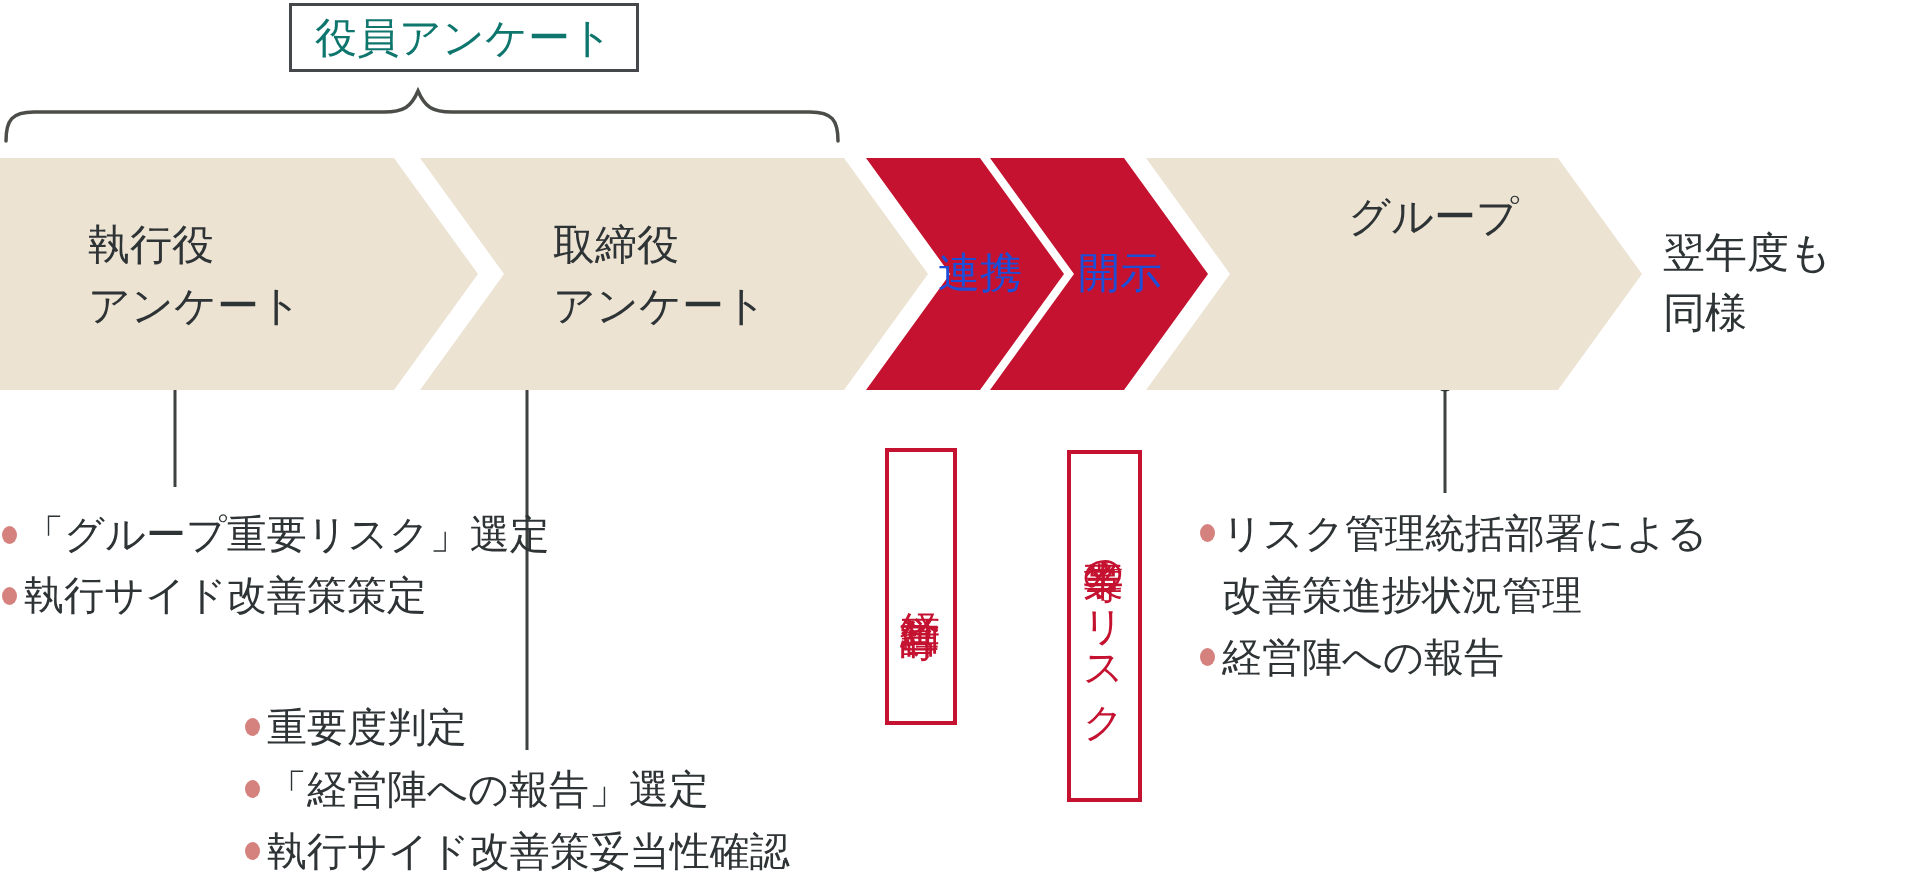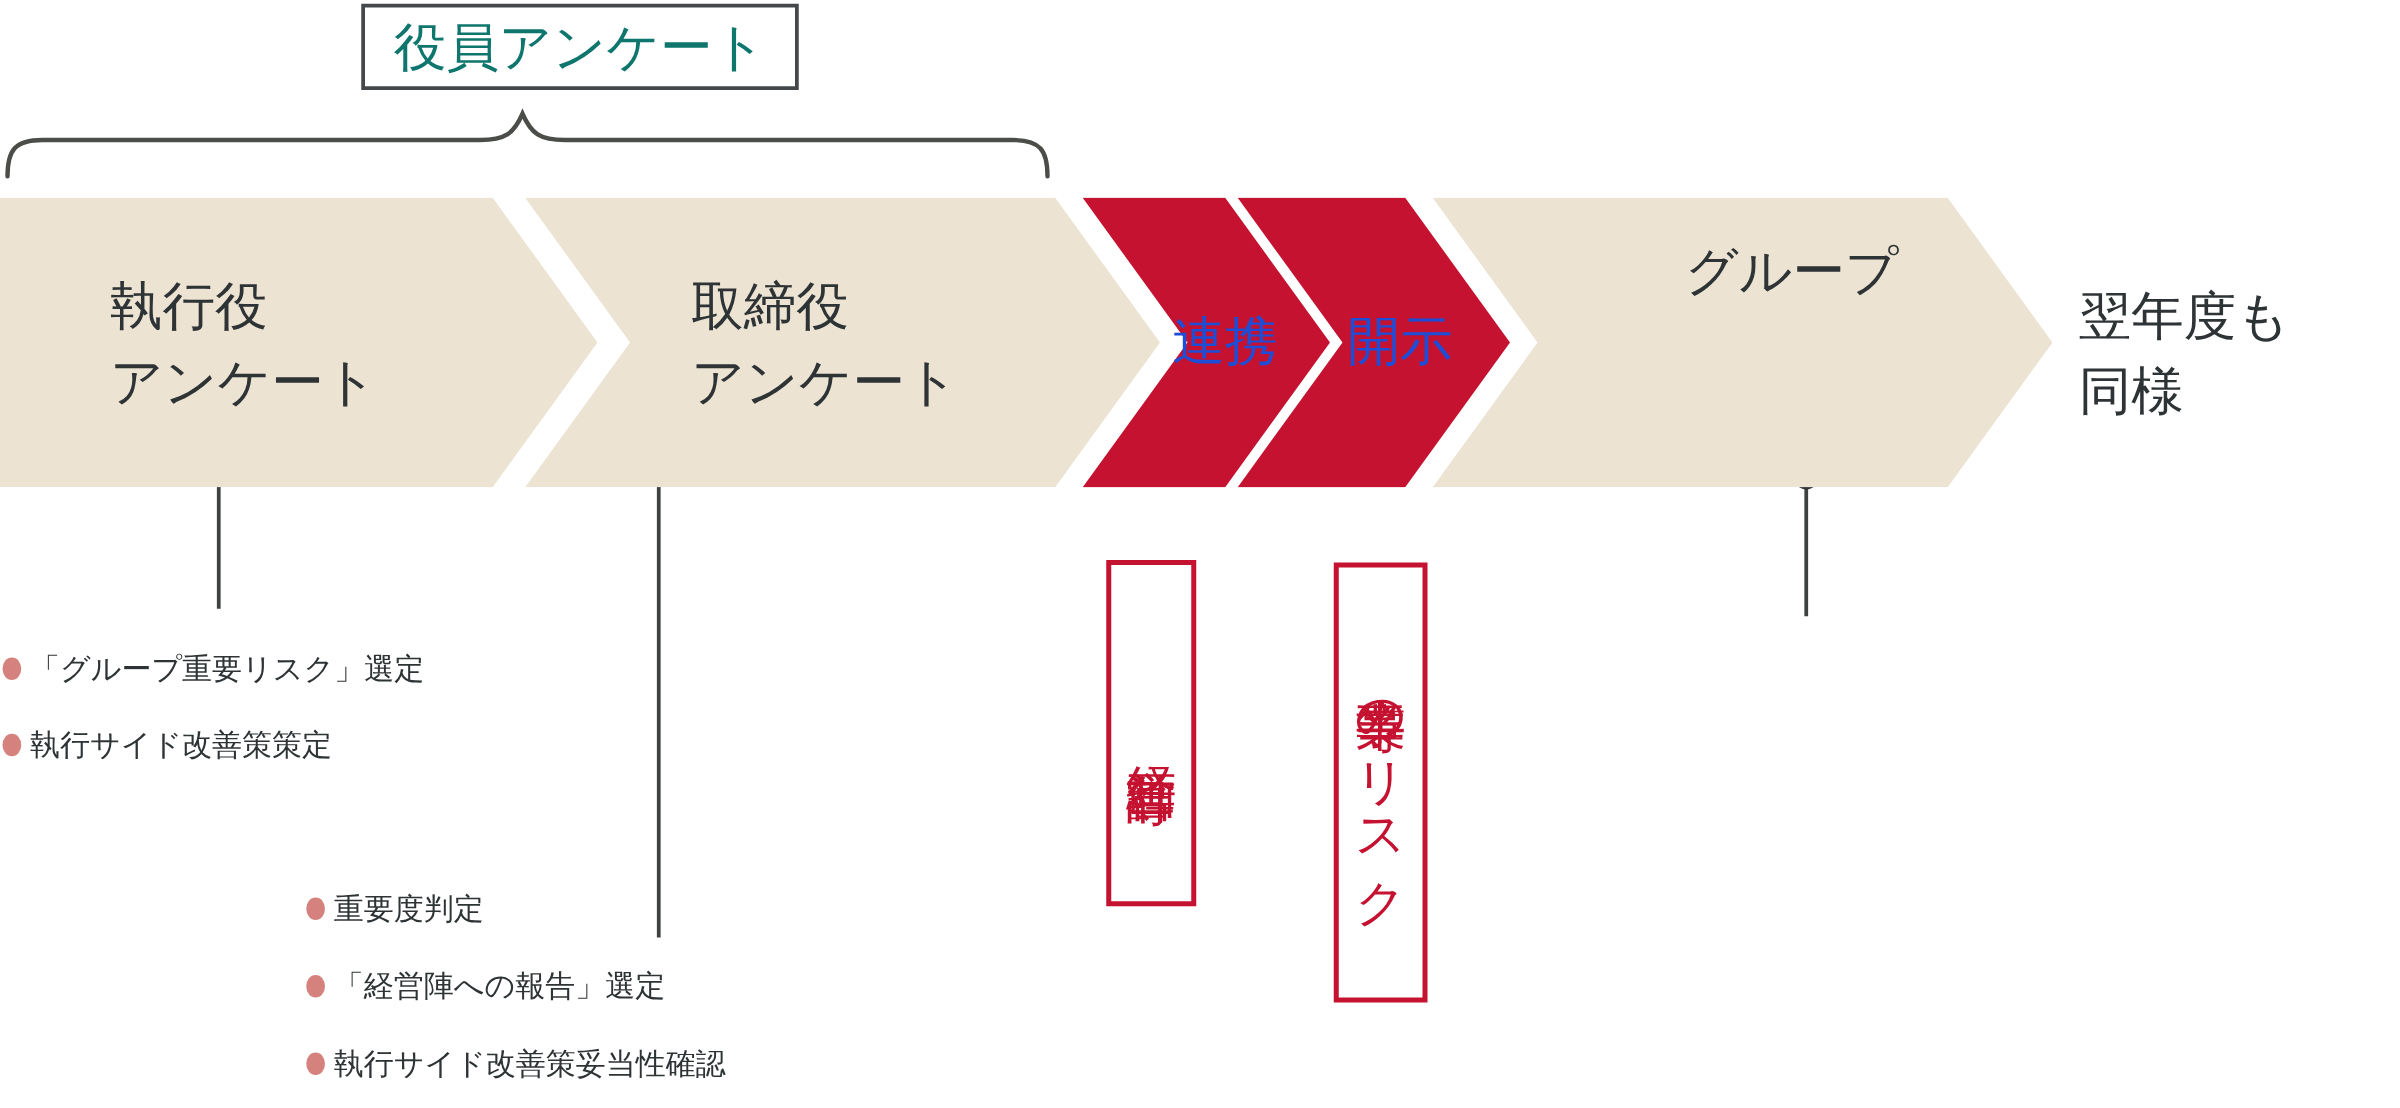--- a/index.html
+++ b/index.html
@@ -34,21 +34,21 @@
   }
   
   .vbox{
     position:absolute;box-sizing:border-box;border:4px solid #c41230;background:#ffffff;
     color:#c41230;display:flex;align-items:center;justify-content:center;
     writing-mode:vertical-rl;font-size:40px;font-weight:500;letter-spacing:2px;
   }
   #vbox1{left:885px;top:448px;width:72px;height:277px;}
   #vbox2{left:1067px;top:450px;width:75px;height:352px;}
   
-  .bullets{position:absolute;font-size:24px;color:#2e3335;}
+  .bullets{position:absolute;font-size:40px;color:#2e3335;}
   .bullet-row{display:flex;align-items:center;height:62px;white-space:nowrap;}
   .bdot{width:15px;height:18px;border-radius:50%;background:#d5827e;margin-right:7px;flex:0 0 auto;}
   .bullet-row.cont .bdot{visibility:hidden;}
   #bulletsExec{left:2px;top:504px;}
   #bulletsExec .bullet-row{height:61px;}
   #bulletsDir{left:245px;top:696px;}
   #bulletsMon{left:1200px;top:502px;}
   
   .overlay{position:absolute;left:0;top:0;width:1920px;height:886px;pointer-events:none;}
 </style>
@@ -122,14 +122,28 @@
     <div class="bullet-row">
       <span class="bdot"></span>
       <span>「経営陣への報告」選定</span>
     </div>
     <div class="bullet-row">
       <span class="bdot"></span>
       <span>執行サイド改善策妥当性確認</span>
     </div>
   </div>
 
+  <div id="bulletsMon" class="bullets">
+    <div class="bullet-row">
+      <span class="bdot"></span>
+      <span>リスク管理統括部署による</span>
+    </div>
+    <div class="bullet-row cont">
+      <span class="bdot"></span>
+      <span>改善策進捗状況管理</span>
+    </div>
+    <div class="bullet-row">
+      <span class="bdot"></span>
+      <span>経営陣への報告</span>
+    </div>
+  </div>
 
 </div>
 
 </body></html>

